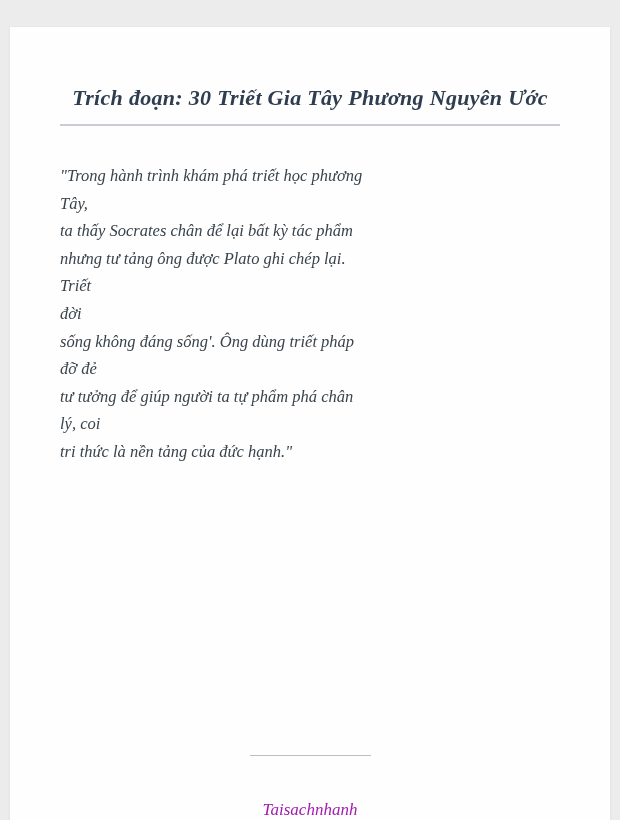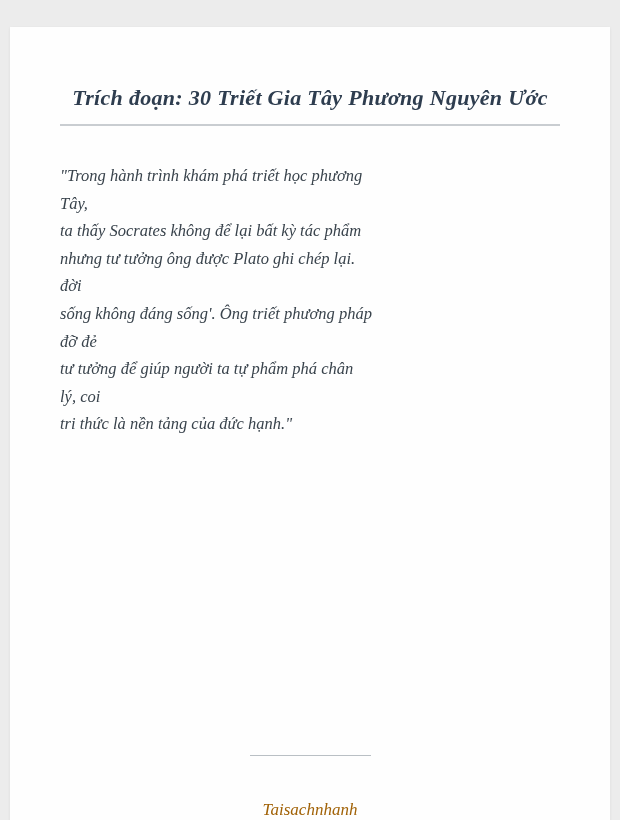--- a/index.html
+++ b/index.html
@@ -59,40 +59,41 @@
   }
   .footer-rule {
     width: 121px;
     height: 1px;
     background: #b9bfc4;
     margin: 0 auto 7px auto;
   }
   .footer-text {
     font-style: italic;
     font-size: 17px;
-    color: #a16207;
+    color: #a21caf;
     margin-top: 44px;
   }
 </style>
 </head>
 <body>
 
 <div class="page">
 
   <h1 class="title">Trích đoạn: 30 Triết Gia Tây Phương Nguyên Ước</h1>
 
   <div class="title-rule"></div>
 
   <div class="quote">
     <div class="quote-line">"Trong hành trình khám phá triết học phương</div>
     <div class="quote-line">Tây,</div>
-    <div class="quote-line">ta thấy Socrates không để lại bất kỳ tác phẩm</div>
-    <div class="quote-line">nhưng tư tưởng ông được Plato ghi chép lại.</div>
+    <div class="quote-line">ta thấy Socrates chân để lại bất kỳ tác phẩm</div>
+    <div class="quote-line">nhưng tư tảng ông được Plato ghi chép lại.</div>
+    <div class="quote-line">Triết</div>
     <div class="quote-line">đời</div>
-    <div class="quote-line">sống không đáng sống'. Ông triết phương pháp</div>
+    <div class="quote-line">sống không đáng sống'. Ông dùng triết pháp</div>
     <div class="quote-line">đỡ đẻ</div>
     <div class="quote-line">tư tưởng để giúp người ta tự phẩm phá chân</div>
     <div class="quote-line">lý, coi</div>
     <div class="quote-line">tri thức là nền tảng của đức hạnh."</div>
   </div>
 
   <div class="footer">
     <div class="footer-rule"></div>
     <div class="footer-text">Taisachnhanh</div>
   </div>

